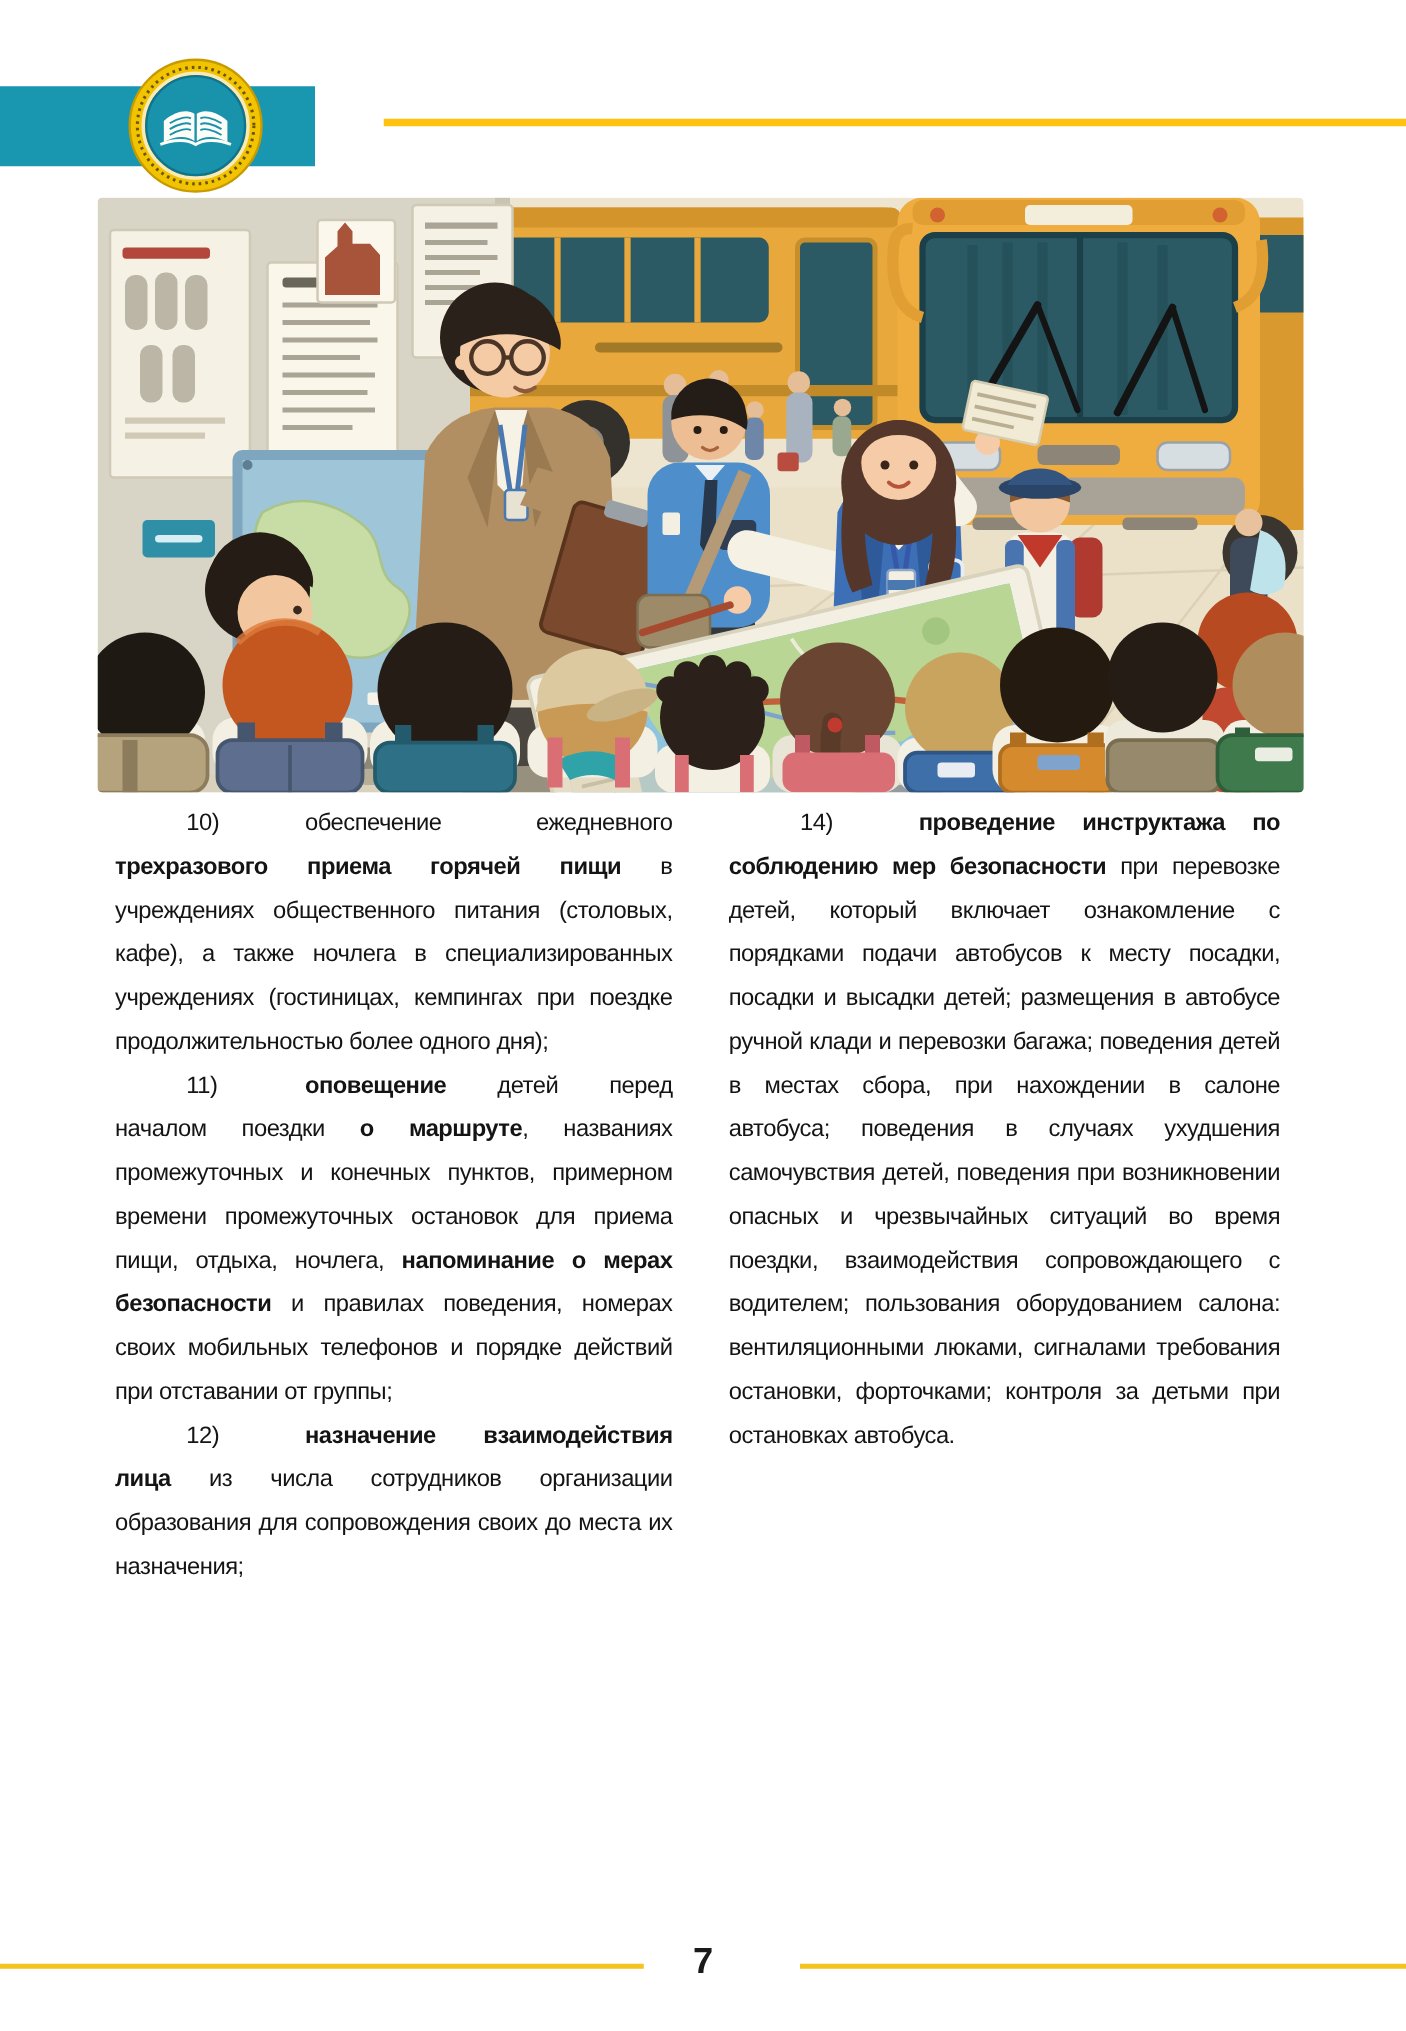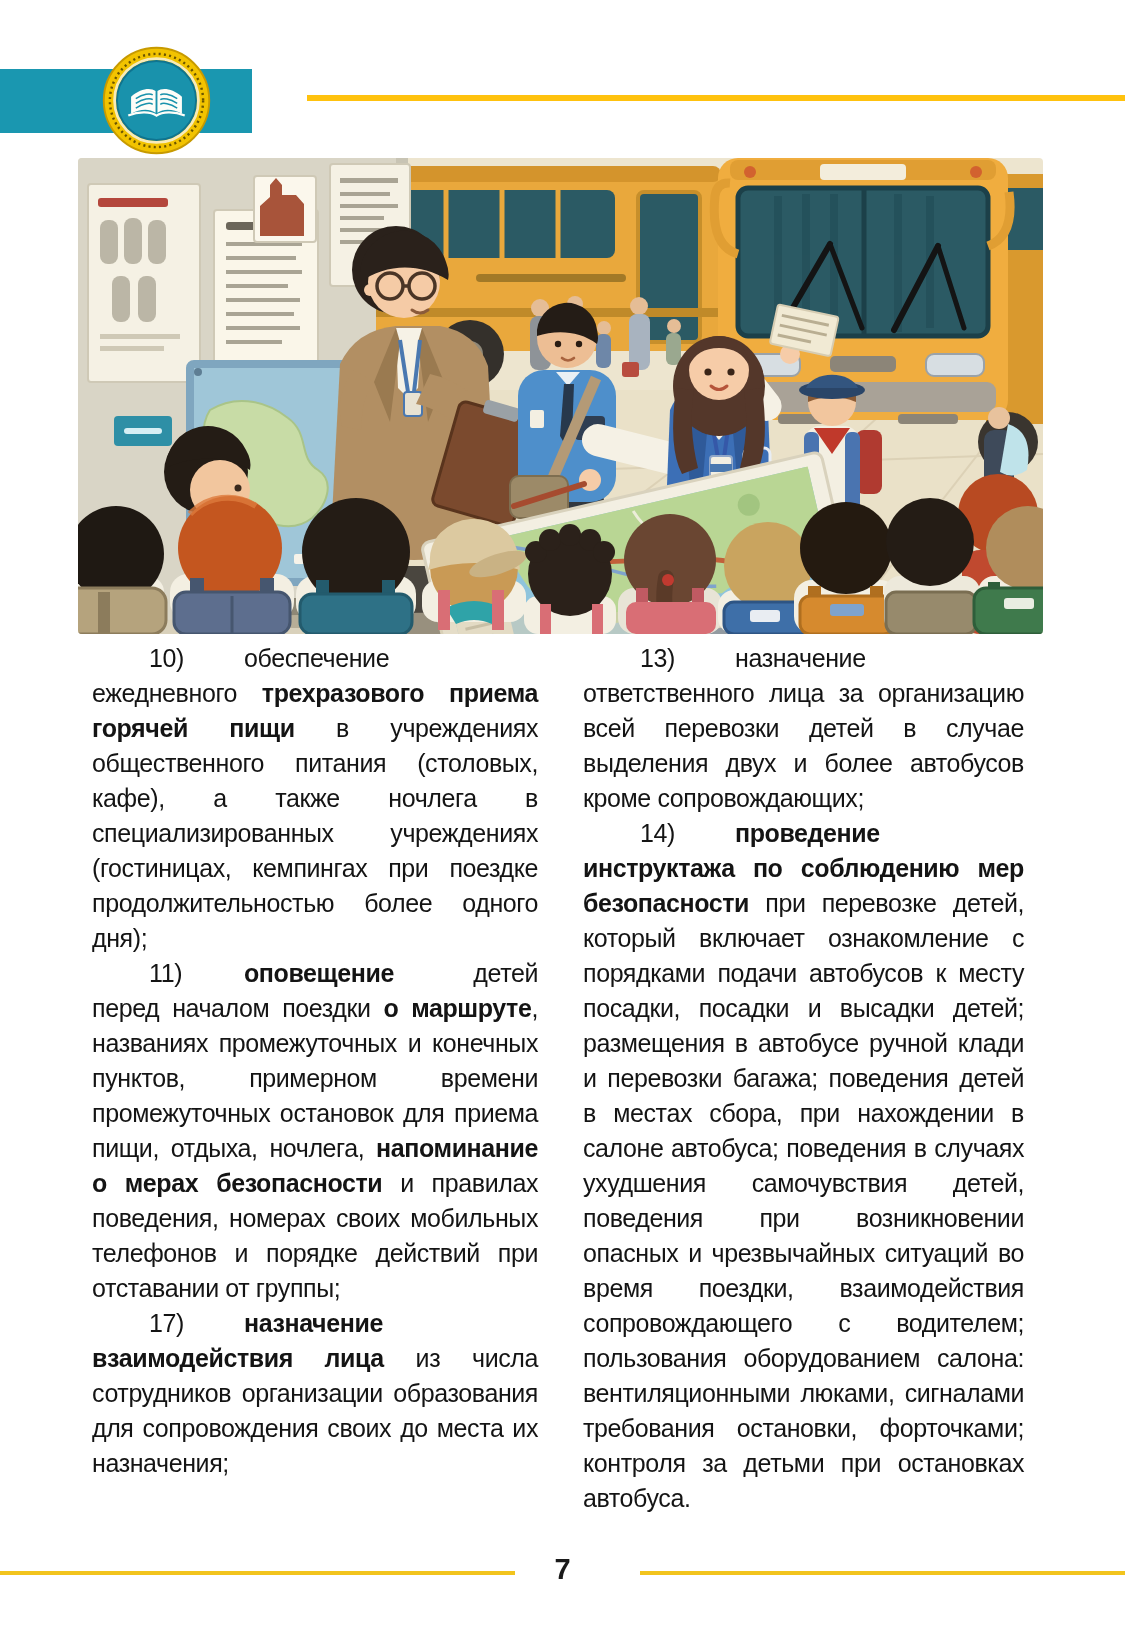--- a/index.html
+++ b/index.html
@@ -9,21 +9,21 @@
   .hbar{position:absolute;left:0;top:69px;width:252px;height:64px;background:#1A97B0;}
   .hlogo{position:absolute;left:100px;top:44px;width:113px;height:113px;}
   .hrule{position:absolute;left:307px;top:95px;width:818px;height:6px;background:#FFC20E;}
   
   .illus-wrap{position:absolute;left:78px;top:158px;width:965px;height:476px;border-radius:4px;overflow:hidden;}
   .illus-wrap svg{display:block;width:100%;height:100%;}
   
   .col{position:absolute;top:641px;color:#141414;}
   .col-left{left:92px;width:446px;}
   .col-right{left:583px;width:441px;}
-  p.para{margin:0;font-size:25px;line-height:35px;letter-spacing:-0.4px;text-align:justify;text-indent:57px;}
+  p.para{margin:0;font-size:19px;line-height:35px;letter-spacing:-0.4px;text-align:justify;text-indent:57px;}
   .pnum{display:inline-block;width:95px;text-indent:0;}
   .b{font-weight:700;}
   
   .frule{position:absolute;top:1571px;height:4px;background:#F2C41D;}
   .frule-l{left:0;width:515px;}
   .frule-r{left:640px;width:485px;}
   .pageno{position:absolute;top:1553px;left:0;width:1125px;text-align:center;
           font-size:29px;font-weight:700;color:#1a1a1a;}
 </style>
 </head>
@@ -391,25 +391,24 @@
           <rect x="896" y="430" width="84" height="46" rx="12" fill="#3F7A4C" stroke="#2E5E3A" stroke-width="3"></rect>
           <rect x="926" y="440" width="30" height="11" rx="3" fill="#E9EDE2"></rect>
         </g>
       </g>
     </svg>
   </div>
 
   <div class="col col-left">
     <p class="para"><span class="pnum">10)</span><span class="run">обеспечение ежедневного </span><span class="run b">трехразового приема горячей пищи</span><span class="run"> в учреждениях общественного питания (столовых, кафе), а также ночлега в специализированных учреждениях (гостиницах, кемпингах при поездке продолжительностью более одного дня);</span></p>
     <p class="para"><span class="pnum">11)</span><span class="run b">оповещение</span><span class="run"> детей перед началом поездки </span><span class="run b">о маршруте</span><span class="run">, названиях промежуточных и конечных пунктов, примерном времени промежуточных остановок для приема пищи, отдыха, ночлега, </span><span class="run b">напоминание о мерах безопасности</span><span class="run"> и правилах поведения, номерах своих мобильных телефонов и порядке действий при отставании от группы;</span></p>
-    <p class="para"><span class="pnum">17)</span><span class="run b">назначение взаимодействия лица</span><span class="run"> из числа сотрудников организации образования для сопровождения своих до места их назначения;</span></p>
+    <p class="para"><span class="pnum">12)</span><span class="run b">назначение взаимодействия лица</span><span class="run"> из числа сотрудников организации образования для сопровождения своих до места их назначения;</span></p>
   </div>
 
   <div class="col col-right">
-    <p class="para"><span class="pnum">13)</span><span class="run">назначение ответственного лица за организацию всей перевозки детей в случае выделения двух и более автобусов кроме сопровождающих;</span></p>
     <p class="para"><span class="pnum">14)</span><span class="run b">проведение инструктажа по соблюдению мер безопасности</span><span class="run"> при перевозке детей, который включает ознакомление с порядками подачи автобусов к месту посадки, посадки и высадки детей; размещения в автобусе ручной клади и перевозки багажа; поведения детей в местах сбора, при нахождении в салоне автобуса; поведения в случаях ухудшения самочувствия детей, поведения при возникновении опасных и чрезвычайных ситуаций во время поездки, взаимодействия сопровождающего с водителем; пользования оборудованием салона: вентиляционными люками, сигналами требования остановки, форточками; контроля за детьми при остановках автобуса.</span></p>
   </div>
 
   <div>
     <div class="frule frule-l"></div>
     <div class="pageno">7</div>
     <div class="frule frule-r"></div>
   </div>
 
 </div>

